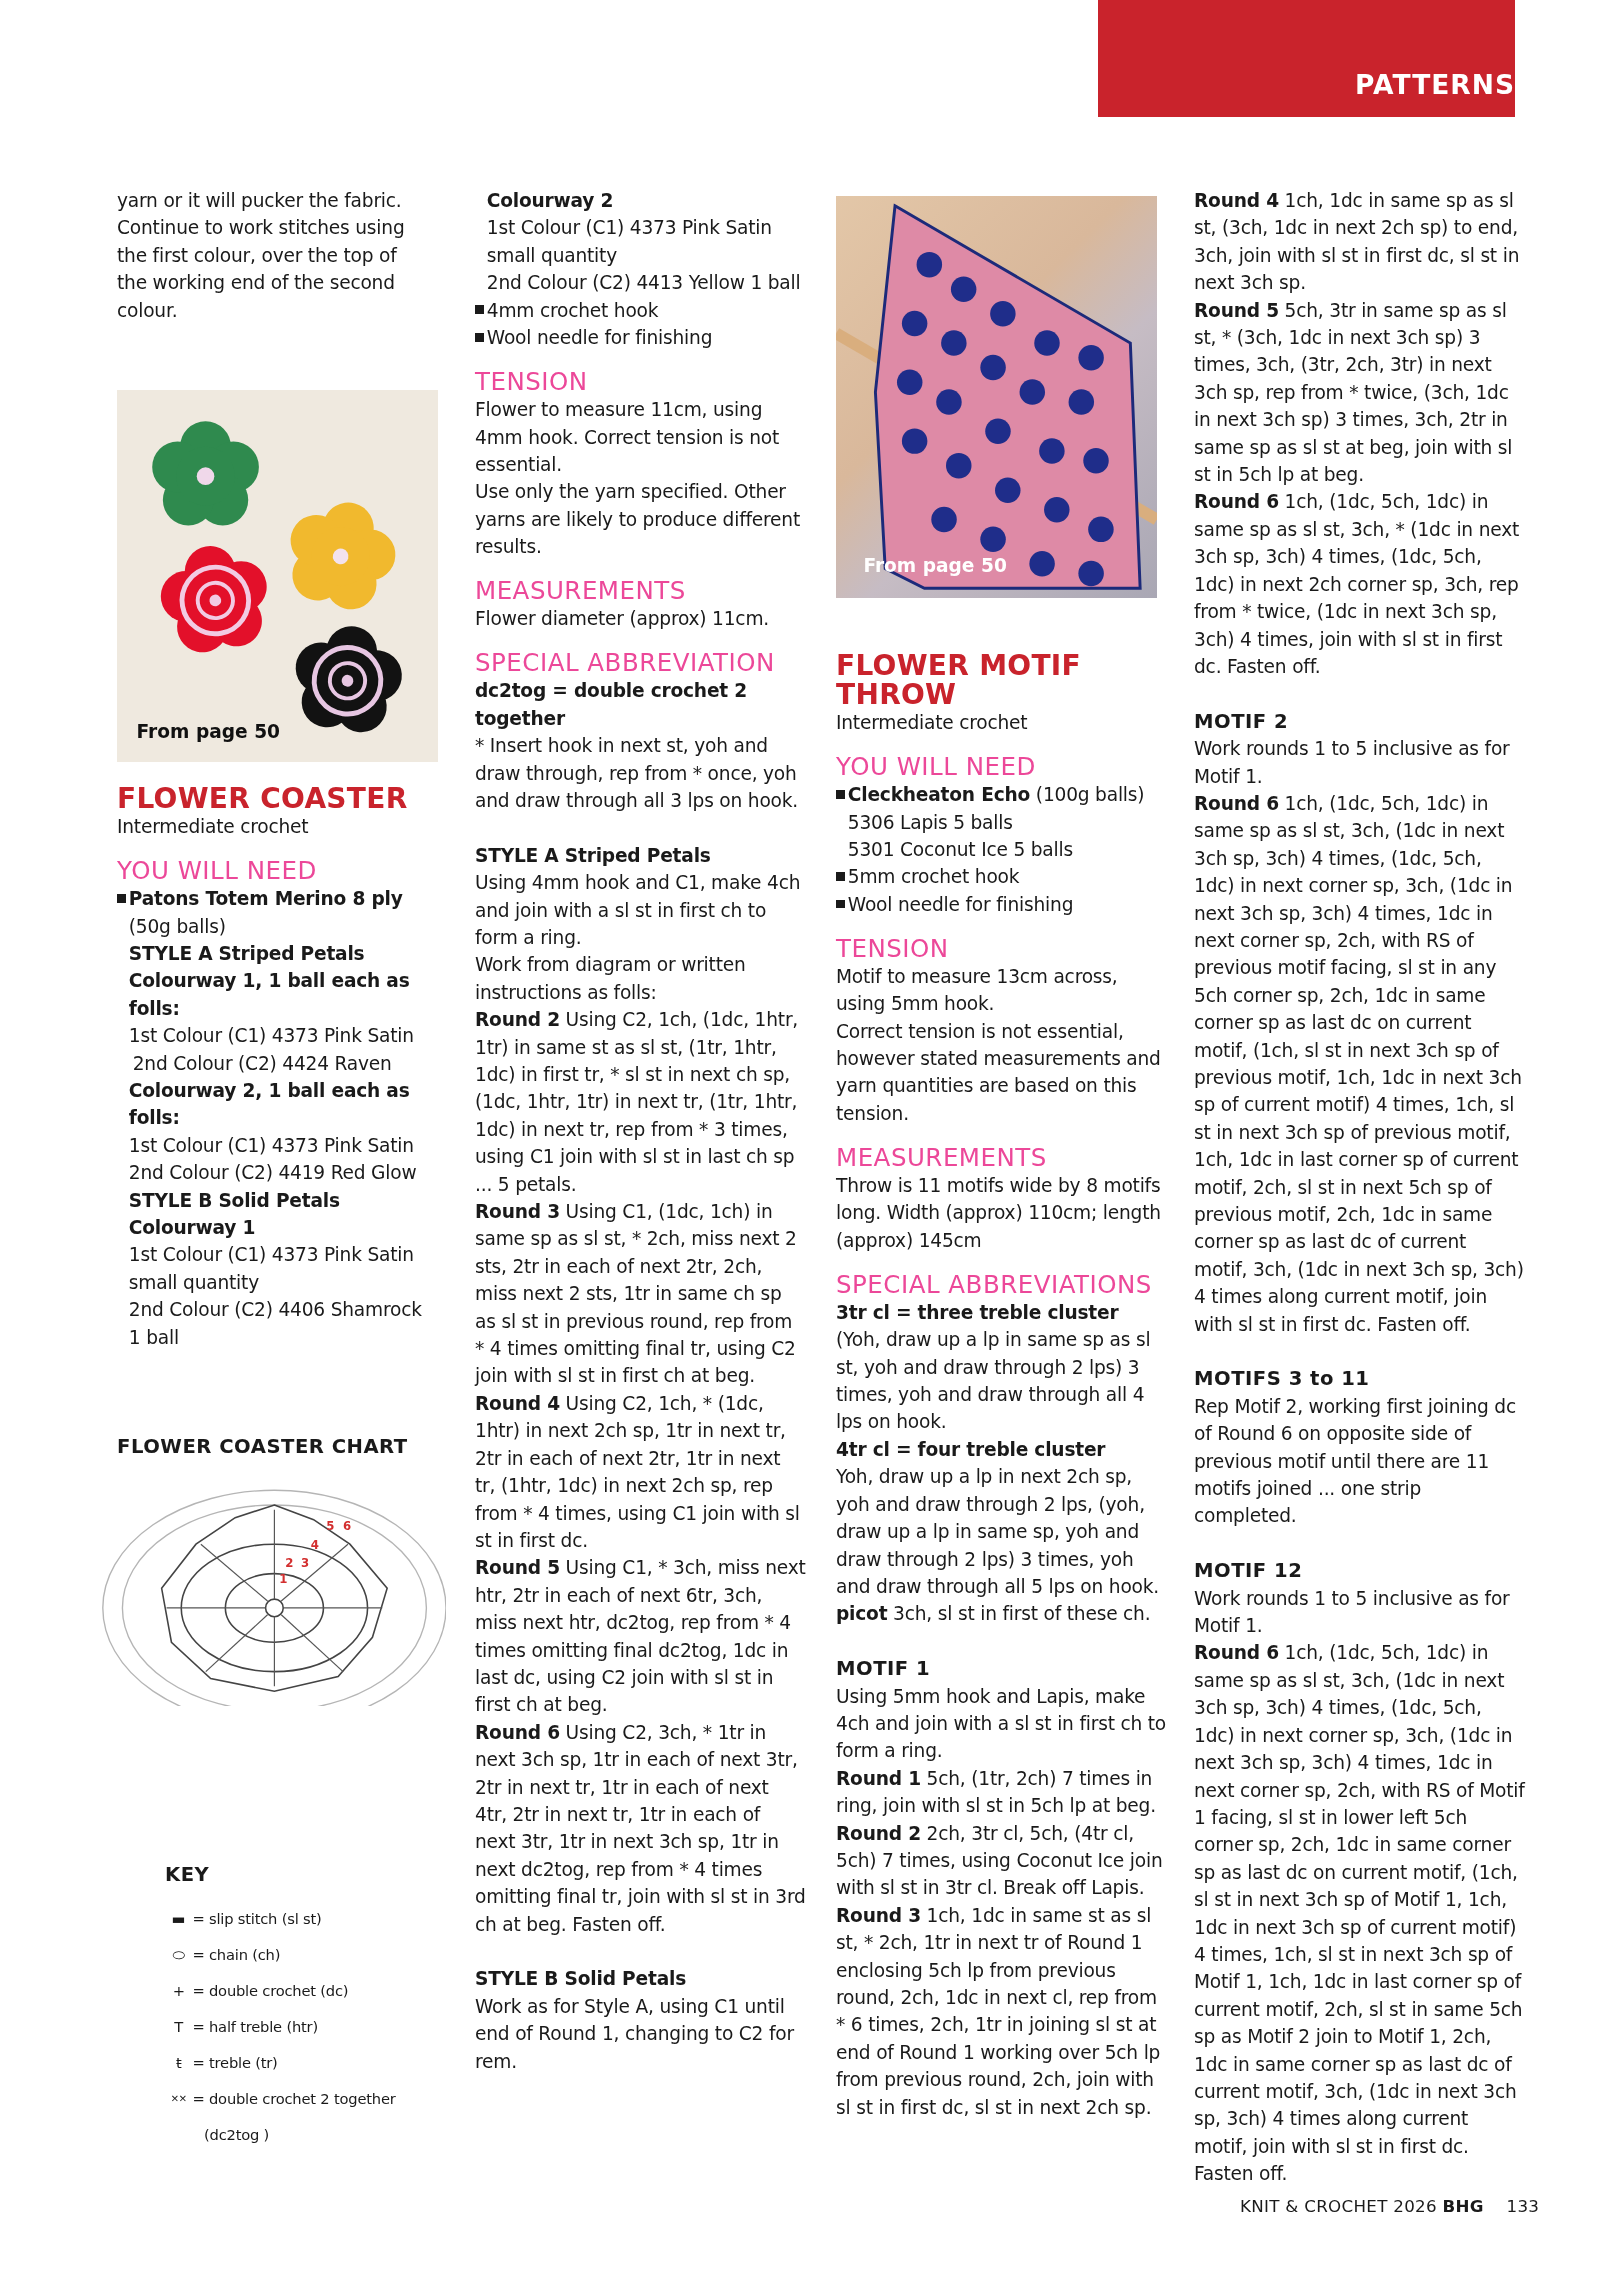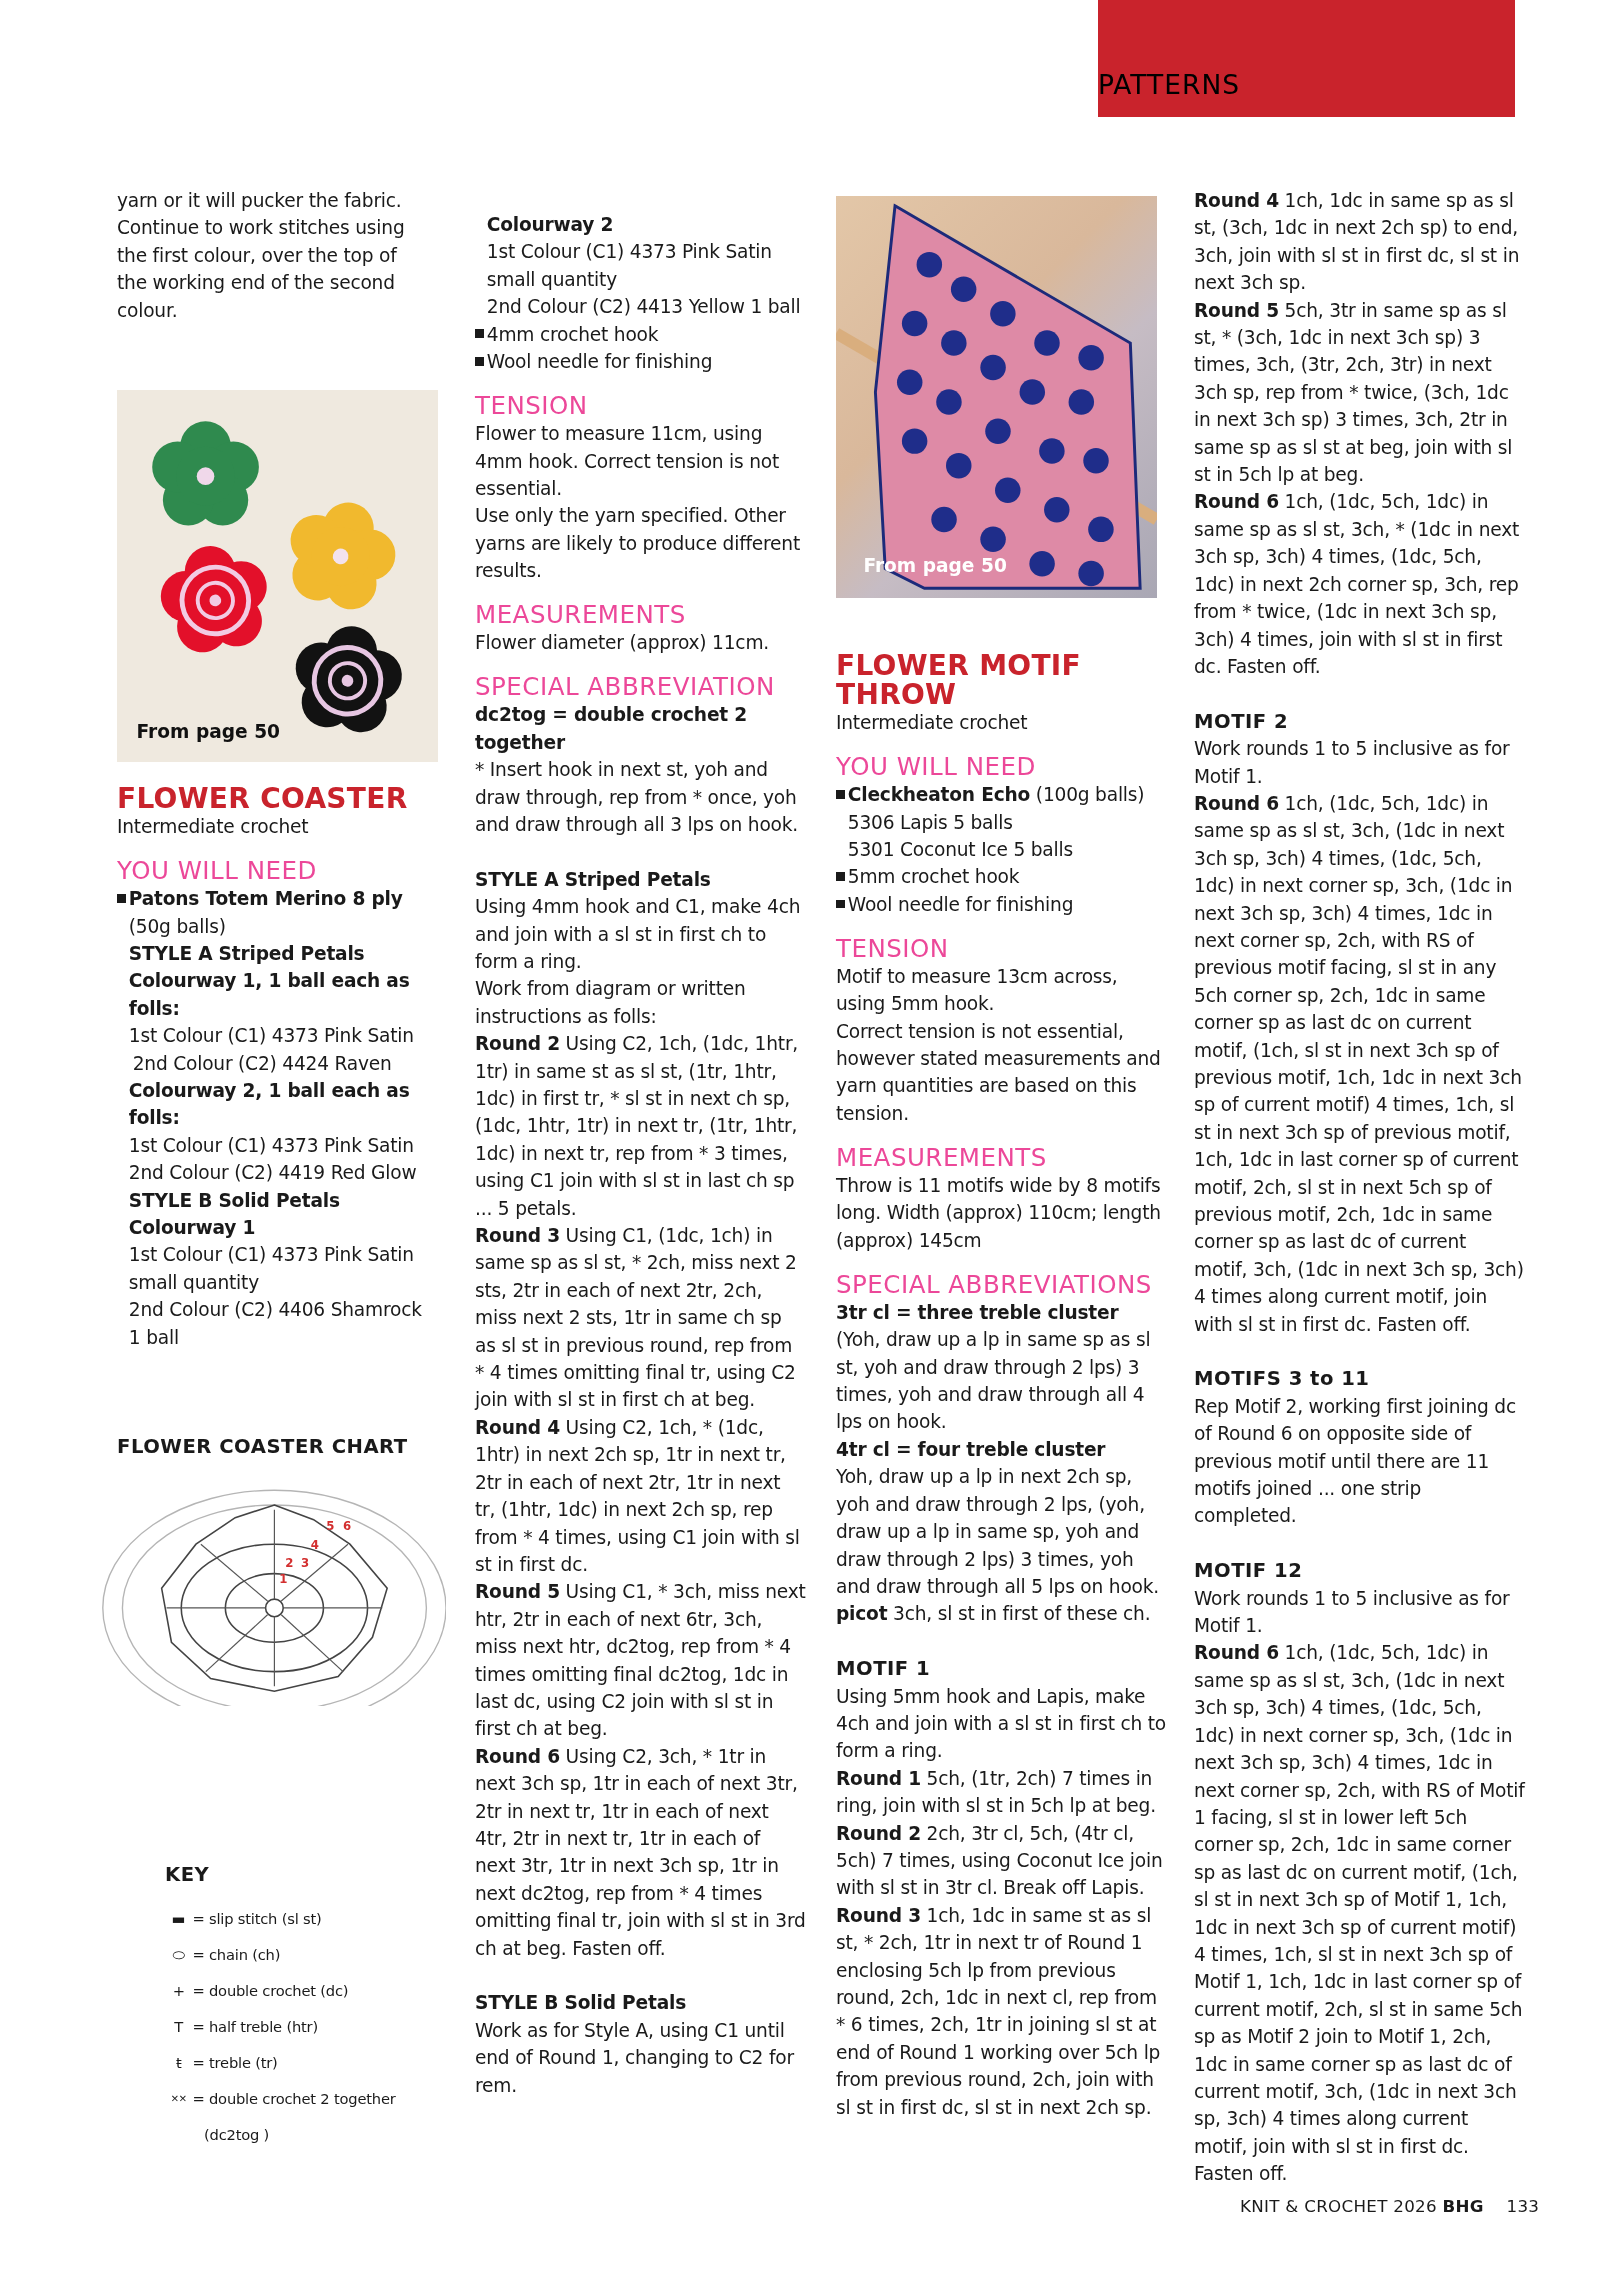--- a/index.html
+++ b/index.html
@@ -1,20 +1,20 @@
 <!DOCTYPE html>
 <html><head>
 <meta charset="utf-8">
 <style>
   html, body { margin:0; padding:0; background:#ffffff; }
   body { width:1621px; height:2293px; position:relative; overflow:hidden;
          font-family:"DejaVu Sans", "Liberation Sans", sans-serif; color:#1a1a1a; }
   .hdr { position:absolute; left:1098px; top:0; width:417px; height:117px; background:#c9232c; }
-  .hdr span { position:absolute; left:0; right:0; top:69px; text-align:left; color:#000000;
-              font-weight:normal; font-size:26.5px; letter-spacing:1px; }
+  .hdr span { position:absolute; left:0; right:0; top:69px; text-align:right; color:#ffffff;
+              font-weight:bold; font-size:26.5px; letter-spacing:1px; }
   .col { position:absolute; font-size:18.6px; line-height:27.4px; letter-spacing:-0.2px; }
   .col p { margin:0; }
   .b { font-weight:bold; }
   .h-red { color:#c9232c; font-weight:bold; font-size:28px; line-height:29px; letter-spacing:0.3px; }
   .h-sec { font-size:24.5px; line-height:29px; font-weight:normal; letter-spacing:0.5px; color:#ec4899; }
   .h-bold { font-weight:bold; font-size:19.6px; letter-spacing:0.5px; }
   .ind { padding-left:11.8px; }
   .bul { position:relative; padding-left:11.8px; }
   .bul::before { content:""; position:absolute; left:0; top:8.8px; width:8.8px; height:8.8px; background:#1a1a1a; }
   .gap { height:27.4px; }
@@ -161,21 +161,21 @@
   </div>
   <div class="key-row">
     <span class="key-sym" style="font-size:9.8px">✕✕</span>
     <span>= double crochet 2 together</span>
   </div>
   <div class="key-row" style="padding-left:39px">
     <span>(dc2tog )</span>
   </div>
 </div>
 
-<div class="col" style="left:475px; top:187px; width:331px;margin-top:24px;">
+<div class="col" style="left:475px; top:187px; width:331px;">
   <p class="ind b">Colourway 2</p>
   <p class="ind">1st Colour (C1) 4373 Pink Satin</p>
   <p class="ind">small quantity</p>
   <p class="ind">2nd Colour (C2) 4413 Yellow 1 ball</p>
   <p class="bul">4mm crochet hook</p>
   <p class="bul">Wool needle for finishing</p>
   <div class="gap-s"></div>
   <p class="h-sec">TENSION</p>
   <p>Flower to measure 11cm, using 4mm hook. Correct tension is not essential.</p>
   <p>Use only the yarn specified. Other yarns are likely to produce different results.</p>

